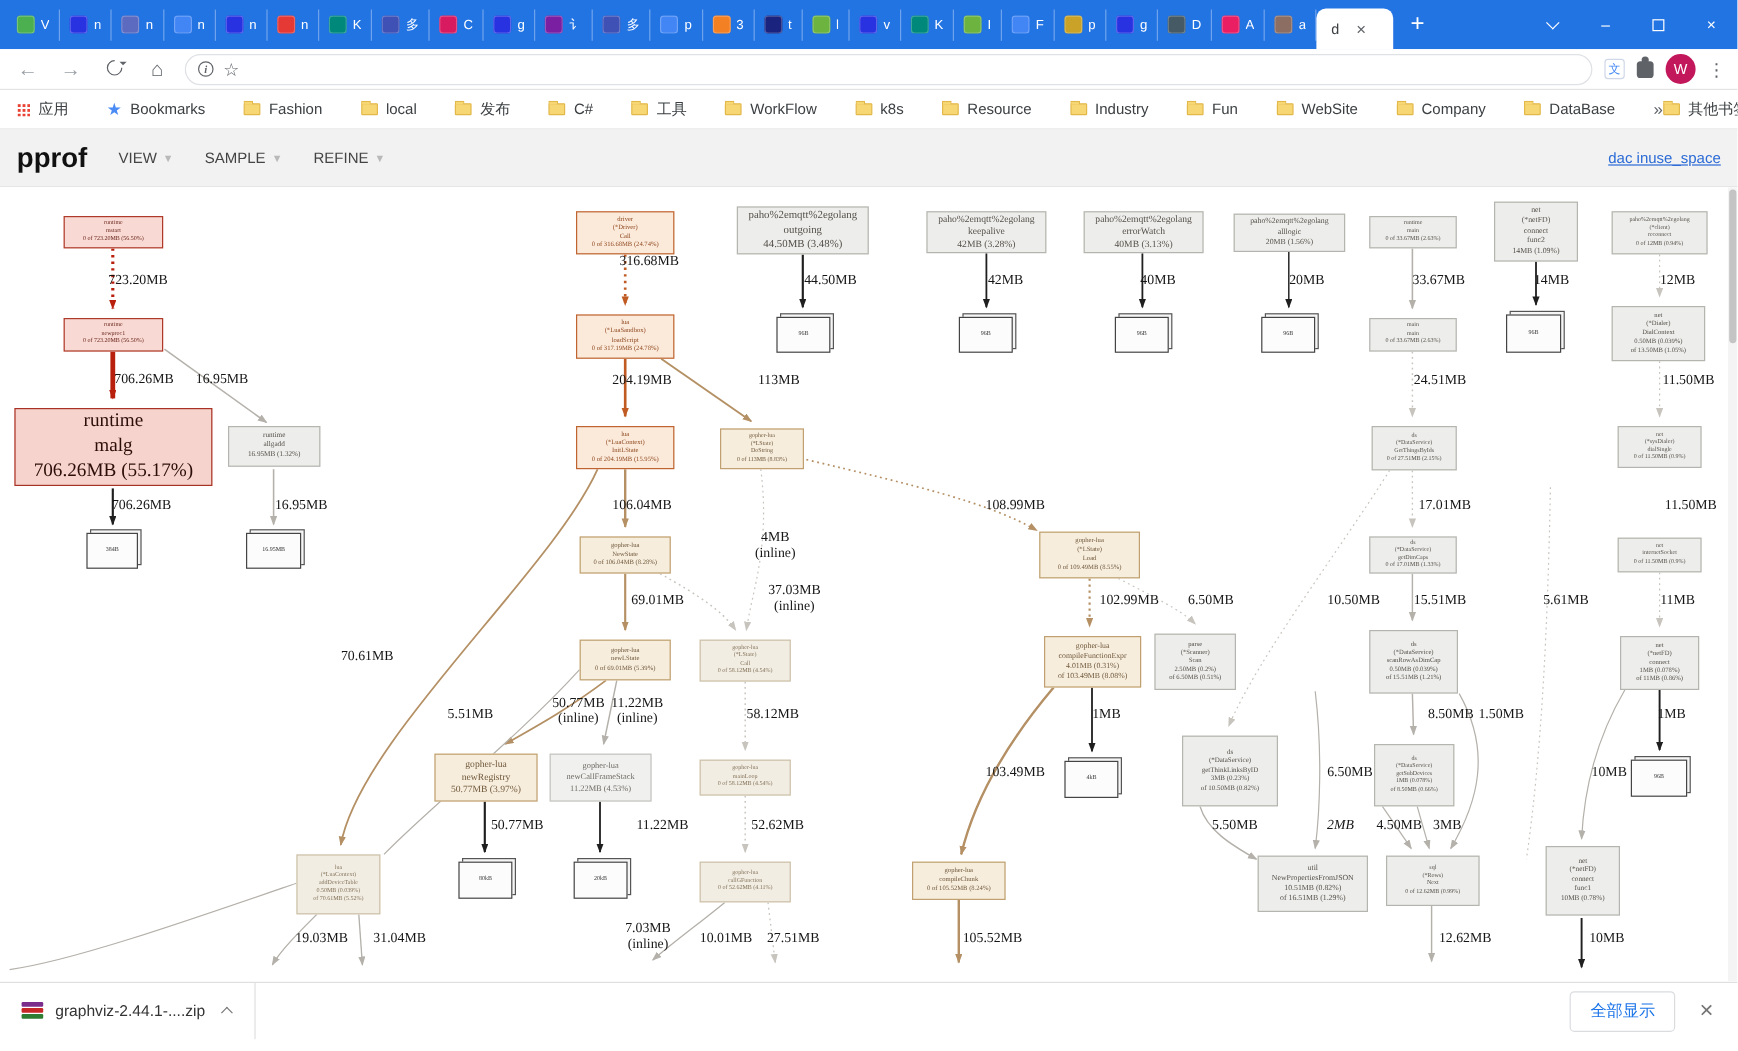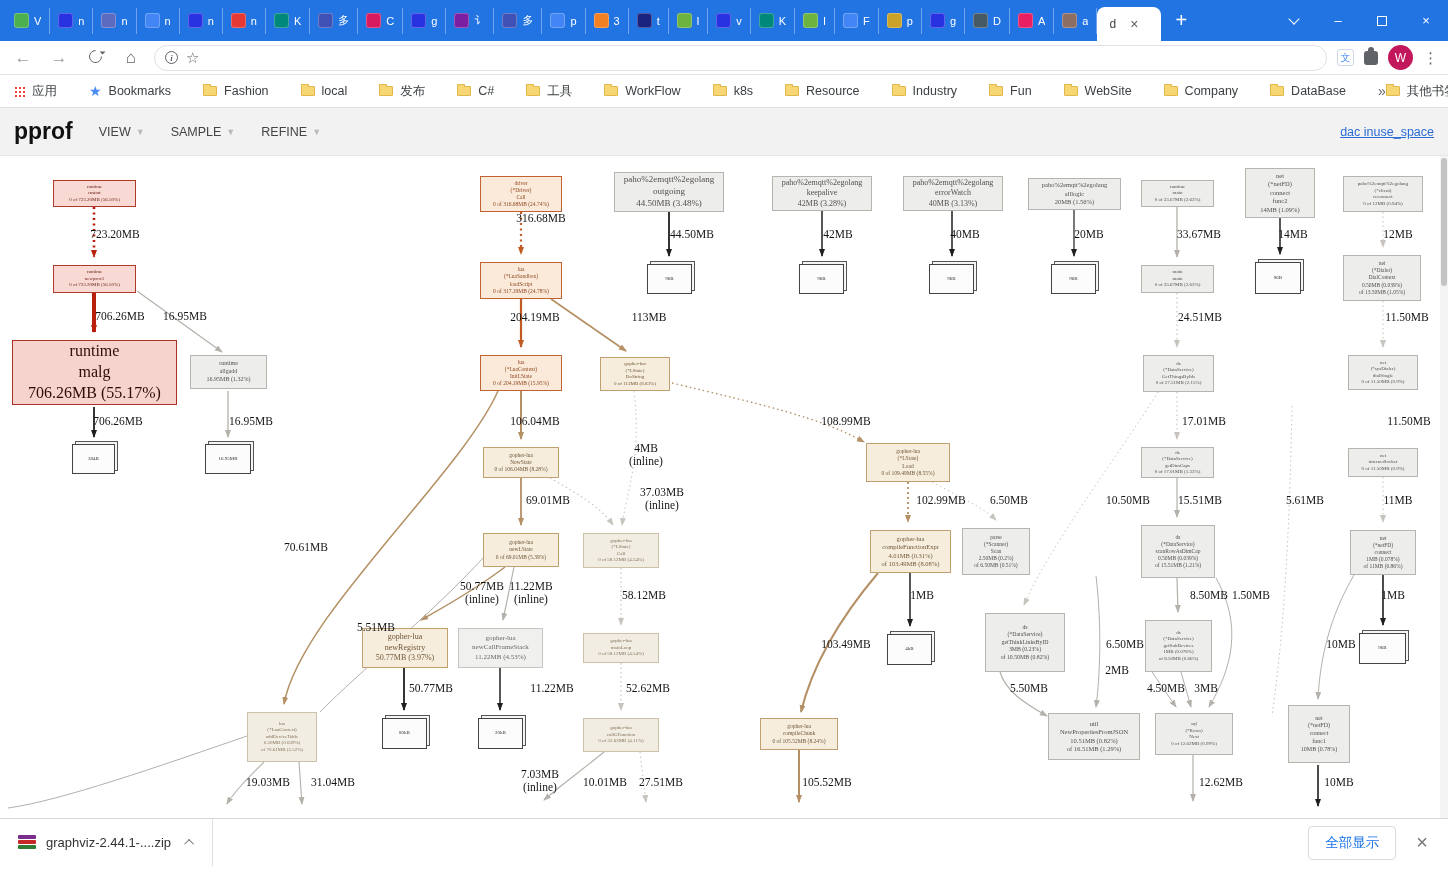--- a/index.html
+++ b/index.html
@@ -730,38 +730,38 @@
       <span class="edge-label" style="left: 1409px; top: 259px;">11.50MB</span>
       <span class="edge-label" style="left: 548px; top: 338px;">69.01MB</span>
       <span class="edge-label" style="left: 614px; top: 330px; margin-left: 48px;">37.03MB
 (inline)</span>
       <span class="edge-label" style="left: 941px; top: 338px;">102.99MB</span>
       <span class="edge-label" style="left: 1009px; top: 338px;">6.50MB</span>
       <span class="edge-label" style="left: 1128px; top: 338px;">10.50MB</span>
       <span class="edge-label" style="left: 1200px; top: 338px;">15.51MB</span>
       <span class="edge-label" style="left: 1305px; top: 338px;">5.61MB</span>
       <span class="edge-label" style="left: 1398px; top: 338px;">11MB</span>
-      <span class="edge-label" style="left: 376px; top: 433px; margin-top: 32px;">5.51MB</span>
+      <span class="edge-label" style="left: 392px; top: 433px;">5.51MB</span>
       <span class="edge-label" style="left: 482px; top: 424px;">50.77MB
 (inline)</span>
       <span class="edge-label" style="left: 531px; top: 424px;">11.22MB
 (inline)</span>
       <span class="edge-label" style="left: 644px; top: 433px;">58.12MB</span>
       <span class="edge-label" style="left: 922px; top: 433px;">1MB</span>
       <span class="edge-label" style="left: 1209px; top: 433px;">8.50MB</span>
       <span class="edge-label" style="left: 1251px; top: 433px;">1.50MB</span>
       <span class="edge-label" style="left: 1393px; top: 433px;">1MB</span>
       <span class="edge-label" style="left: 846px; top: 482px;">103.49MB</span>
       <span class="edge-label" style="left: 1125px; top: 482px;">6.50MB</span>
       <span class="edge-label" style="left: 1341px; top: 482px;">10MB</span>
       <span class="edge-label" style="left: 431px; top: 526px;">50.77MB</span>
       <span class="edge-label" style="left: 552px; top: 526px;">11.22MB</span>
       <span class="edge-label" style="left: 648px; top: 526px;">52.62MB</span>
       <span class="edge-label" style="left: 1029px; top: 526px;">5.50MB</span>
-      <span class="edge-label" style="left: 1117px; top: 508px;">2MB</span>
+      <span class="edge-label" style="left: 1117px; top: 526px; font-style: italic;">2MB</span>
       <span class="edge-label" style="left: 1166px; top: 526px;">4.50MB</span>
       <span class="edge-label" style="left: 1206px; top: 526px;">3MB</span>
       <span class="edge-label" style="left: 268px; top: 620px;">19.03MB</span>
       <span class="edge-label" style="left: 333px; top: 620px;">31.04MB</span>
       <span class="edge-label" style="left: 540px; top: 612px;">7.03MB
 (inline)</span>
       <span class="edge-label" style="left: 605px; top: 620px;">10.01MB</span>
       <span class="edge-label" style="left: 661px; top: 620px;">27.51MB</span>
       <span class="edge-label" style="left: 827px; top: 620px;">105.52MB</span>
       <span class="edge-label" style="left: 1221px; top: 620px;">12.62MB</span>

